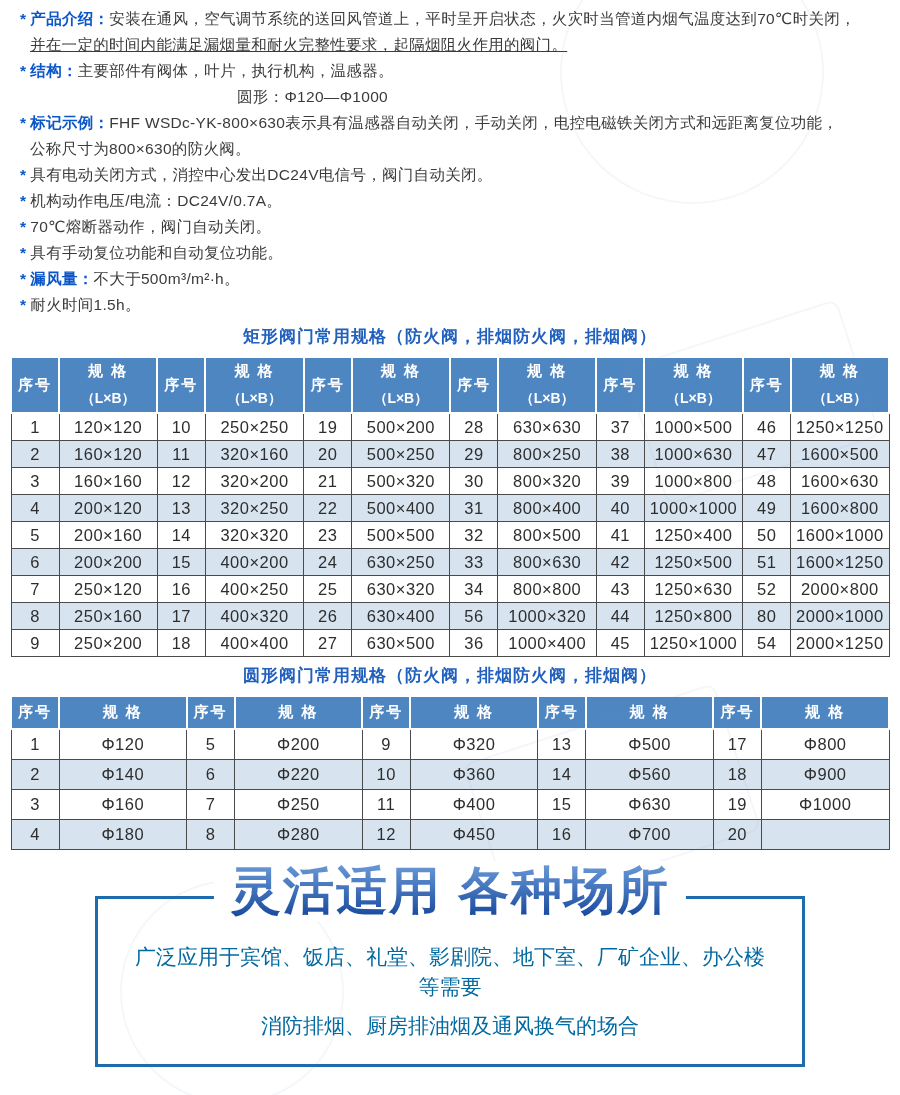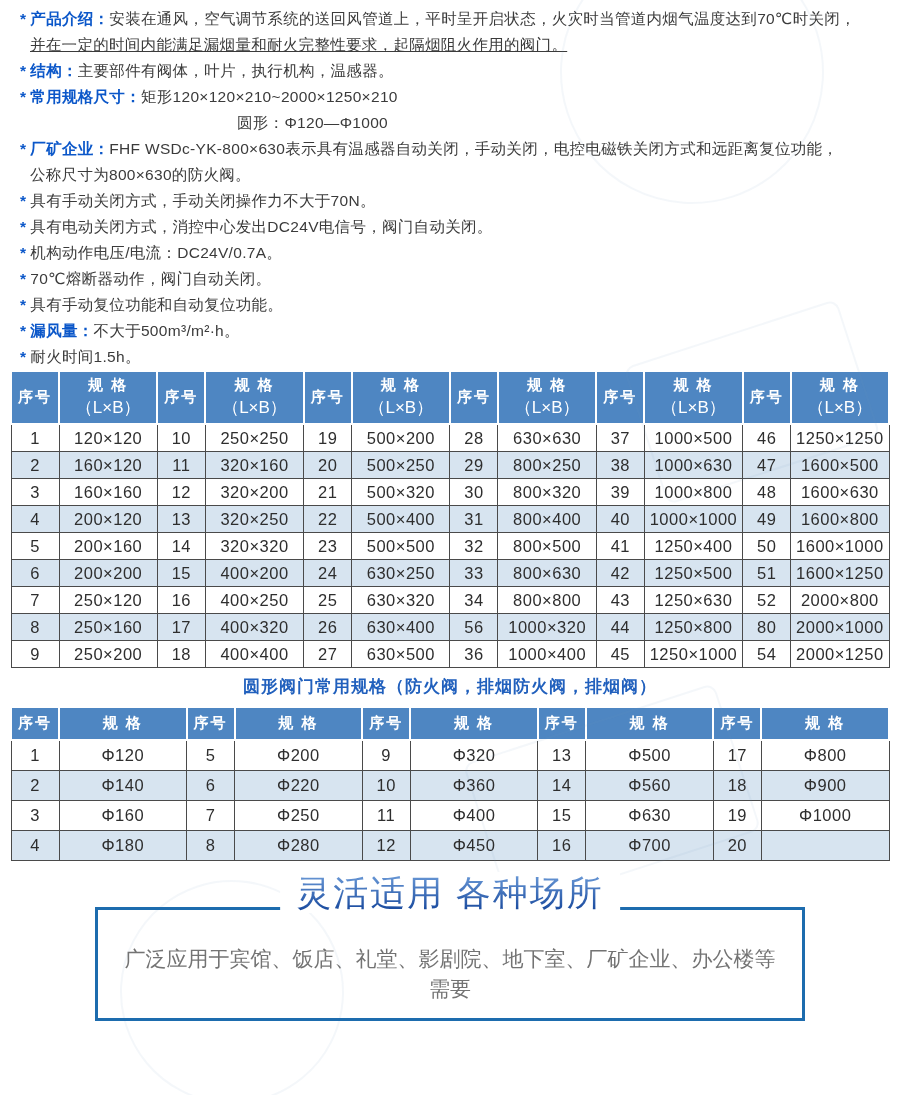--- a/index.html
+++ b/index.html
@@ -26,21 +26,21 @@
     color:var(--section-title-blue,#2160bd);
   }
 
   
   .spec-table { width:880px; margin:0 auto; border-collapse:collapse; table-layout:fixed; }
   .spec-table col.col-no { width:48px; }
   .spec-table th {
     background:var(--table-header-blue,#4e86c2); border:2px solid #ffffff;
     color:#ffffff; font-weight:bold; font-size:15px; letter-spacing:2px; padding:4px 0;
   }
-  .spec-table th .sub { font-size:17px; letter-spacing:0; font-weight:normal; margin-top:1px; }
+  .spec-table th .sub { font-size:14px; letter-spacing:0; font-weight:bold; margin-top:9px; }
   .spec-table td {
     border:1px solid var(--table-border,#4a4a4a); text-align:center;
     font-size:16.5px; color:#2e2e2e; letter-spacing:0.5px; padding:0;
     overflow:hidden;
   }
   .spec-table tr.alt td { background:var(--table-row-alt,#d7e4f0); }
   .rect td { height:26px; }
   .round td { height:29px; }
   .round th { padding:6px 0; }
 
@@ -49,29 +49,29 @@
   .footer-box {
     position:relative; width:668px; margin:0 auto;
     border:3px solid var(--footer-border-blue,#1d6cae);
     padding:34px 18px 14px;
   }
   .footer-title {
     position:absolute; top:-38px; left:50%; transform:translateX(-50%);
     background:#ffffff; padding:0 16px; white-space:nowrap; line-height:1.18;
   }
   .footer-title-text {
-    font-size:35px; font-weight:normal; letter-spacing:2px;
+    font-size:51px; font-weight:bold; letter-spacing:2px;
     background-image:linear-gradient(180deg,
       var(--footer-title-gradient-top,#6d9cd9) 0%,
       var(--footer-title-gradient-bottom,#15469b) 100%);
     -webkit-background-clip:text; background-clip:text;
     -webkit-text-fill-color:transparent; color:transparent;
   }
   .footer-line {
-    margin:0; text-align:center; font-size:21px; line-height:30px; color:#737373;
+    margin:9px; text-align:center; font-size:21px; line-height:30px; color:#0369a1;
   }
 
   
   .wm { position:absolute; border:2px solid rgba(120,150,190,0.08); border-radius:10px;
         transform:rotate(-18deg); pointer-events:none; }
   .wm.ring { border-radius:50%; }
 </style>
 </head>
 <body>
 
@@ -79,33 +79,32 @@
 
   <div class="wm ring" style="left:560px; top:-60px; width:260px; height:260px;"></div>
   <div class="wm" style="left:640px; top:330px; width:220px; height:140px;"></div>
   <div class="wm" style="left:480px; top:720px; width:260px; height:150px;"></div>
   <div class="wm ring" style="left:120px; top:880px; width:220px; height:220px;"></div>
 
   <section class="intro" id="intro">
       <div class="intro-line"><span class="star">*</span><span class="label">产品介绍：</span><span class="txt">安装在通风，空气调节系统的送回风管道上，平时呈开启状态，火灾时当管道内烟气温度达到70℃时关闭，</span></div>
       <div class="intro-line cont" style="padding-left: 10px; text-decoration: underline;">并在一定的时间内能满足漏烟量和耐火完整性要求，起隔烟阻火作用的阀门。</div>
       <div class="intro-line"><span class="star">*</span><span class="label">结构：</span><span class="txt">主要部件有阀体，叶片，执行机构，温感器。</span></div>
-      <div class="intro-line"><span class="star">*</span><span class="label">常用规格尺寸：</span><span class="txt">矩形120×120×210~2000×1250×210</span></div>
       <div class="intro-line cont" style="padding-left: 217px;">圆形：Φ120—Φ1000</div>
-      <div class="intro-line"><span class="star">*</span><span class="label">厂矿企业：</span><span class="txt">FHF WSDc-YK-800×630表示具有温感器自动关闭，手动关闭，电控电磁铁关闭方式和远距离复位功能，</span></div>
+      <div class="intro-line"><span class="star">*</span><span class="label">标记示例：</span><span class="txt">FHF WSDc-YK-800×630表示具有温感器自动关闭，手动关闭，电控电磁铁关闭方式和远距离复位功能，</span></div>
       <div class="intro-line cont" style="padding-left: 10px;">公称尺寸为800×630的防火阀。</div>
-      <div class="intro-line"><span class="star">*</span><span class="txt">具有手动关闭方式，手动关闭操作力不大于70N。</span></div>
       <div class="intro-line"><span class="star">*</span><span class="txt">具有电动关闭方式，消控中心发出DC24V电信号，阀门自动关闭。</span></div>
       <div class="intro-line"><span class="star">*</span><span class="txt">机构动作电压/电流：DC24V/0.7A。</span></div>
       <div class="intro-line"><span class="star">*</span><span class="txt">70℃熔断器动作，阀门自动关闭。</span></div>
       <div class="intro-line"><span class="star">*</span><span class="txt">具有手动复位功能和自动复位功能。</span></div>
       <div class="intro-line"><span class="star">*</span><span class="label">漏风量：</span><span class="txt">不大于500m³/m²·h。</span></div>
       <div class="intro-line"><span class="star">*</span><span class="txt">耐火时间1.5h。</span></div>
     </section>
 
+  <h2 class="table-title">矩形阀门常用规格（防火阀，排烟防火阀，排烟阀）</h2>
   <table class="spec-table rect" id="rect-table">
       <colgroup>
         <col class="col-no">
         <col class="col-spec">
         <col class="col-no">
         <col class="col-spec">
         <col class="col-no">
         <col class="col-spec">
         <col class="col-no">
         <col class="col-spec">
@@ -367,16 +366,17 @@
         </tr>
       </tbody>
     </table>
 
   <div class="footer-wrap">
     <div class="footer-box">
       <div class="footer-title">
         <span class="footer-title-text">灵活适用 各种场所</span>
       </div>
       <p class="footer-line">广泛应用于宾馆、饭店、礼堂、影剧院、地下室、厂矿企业、办公楼等需要</p>
+      <p class="footer-line">消防排烟、厨房排油烟及通风换气的场合</p>
     </div>
   </div>
 
 </div>
 
 </body></html>

